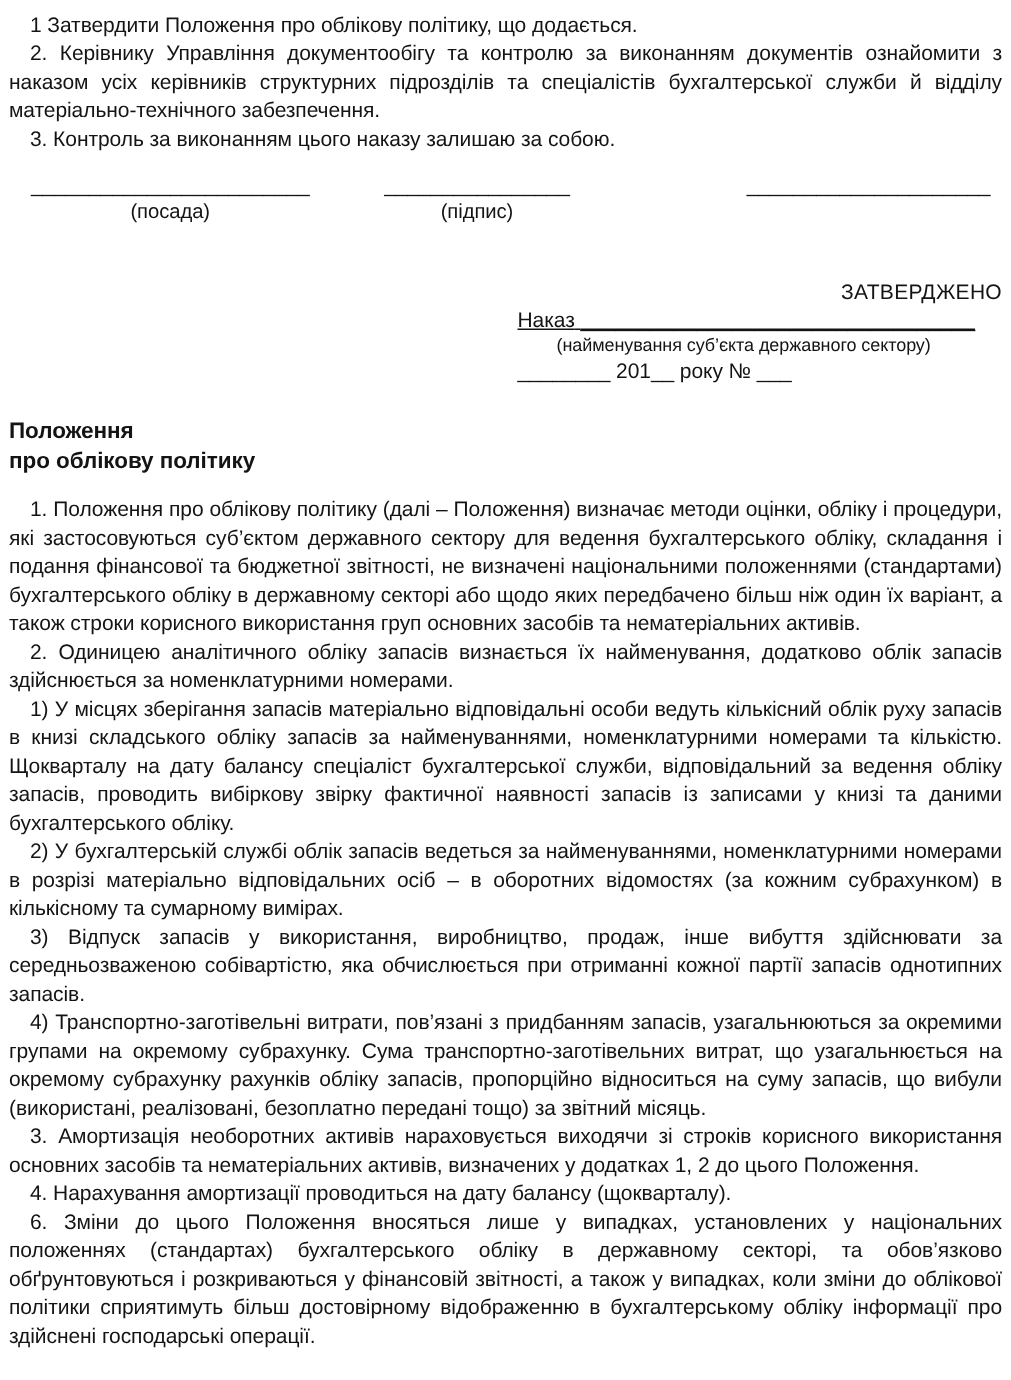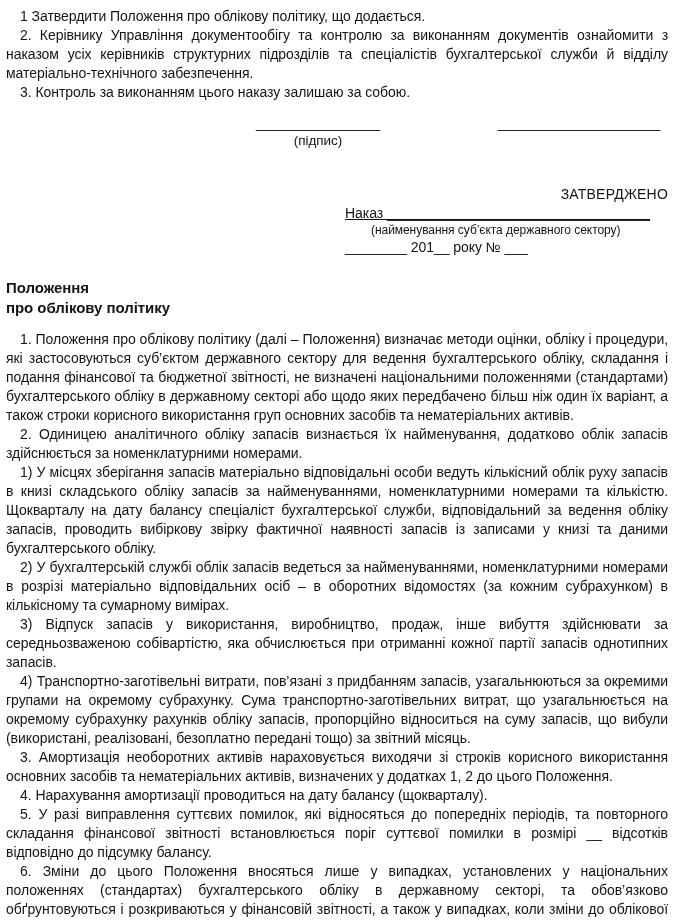--- a/index.html
+++ b/index.html
@@ -76,20 +76,24 @@
 
 <div class="page">
 
   <section class="order">
     <p class="par">1 Затвердити Положення про облікову політику, що додається.</p>
     <p class="par">2. Керівнику Управління документообігу та контролю за виконанням документів ознайомити з наказом усіх керівників структурних підрозділів та спеціалістів бухгалтерської служби й відділу матеріально-технічного забезпечення.</p>
     <p class="par">3. Контроль за виконанням цього наказу залишаю за собою.</p>
   </section>
 
   <div class="sig-row sig-top">
+    <div class="sig-col sig-c1">
+      <div class="sig-line">________________________</div>
+      <div class="sig-label">(посада)</div>
+    </div>
     <div class="sig-col sig-c2">
       <div class="sig-line">________________</div>
       <div class="sig-label">(підпис)</div>
     </div>
     <div class="sig-col sig-c3">
       <div class="sig-line">_____________________</div>
     </div>
   </div>
 
   <div class="approved">
@@ -106,17 +110,16 @@
 
   <section class="body-text">
     <p class="par">1. Положення про облікову політику (далі – Положення) визначає методи оцінки, обліку і процедури, які застосовуються суб’єктом державного сектору для ведення бухгалтерського обліку, складання і подання фінансової та бюджетної звітності, не визначені національними положеннями (стандартами) бухгалтерського обліку в державному секторі або щодо яких передбачено більш ніж один їх варіант, а також строки корисного використання груп основних засобів та нематеріальних активів.</p>
     <p class="par">2. Одиницею аналітичного обліку запасів визнається їх найменування, додатково облік запасів здійснюється за номенклатурними номерами.</p>
     <p class="par">1) У місцях зберігання запасів матеріально відповідальні особи ведуть кількісний облік руху запасів в книзі складського обліку запасів за найменуваннями, номенклатурними номерами та кількістю. Щокварталу на дату балансу спеціаліст бухгалтерської служби, відповідальний за ведення обліку запасів, проводить вибіркову звірку фактичної наявності запасів із записами у книзі та даними бухгалтерського обліку.</p>
     <p class="par">2) У бухгалтерській службі облік запасів ведеться за найменуваннями, номенклатурними номерами в розрізі матеріально відповідальних осіб – в оборотних відомостях (за кожним субрахунком) в кількісному та сумарному вимірах.</p>
     <p class="par">3) Відпуск запасів у використання, виробництво, продаж, інше вибуття здійснювати за середньозваженою собівартістю, яка обчислюється при отриманні кожної партії запасів однотипних запасів.</p>
     <p class="par">4) Транспортно-заготівельні витрати, пов’язані з придбанням запасів, узагальнюються за окремими групами на окремому субрахунку. Сума транспортно-заготівельних витрат, що узагальнюється на окремому субрахунку рахунків обліку запасів, пропорційно відноситься на суму запасів, що вибули (використані, реалізовані, безоплатно передані тощо) за звітний місяць.</p>
     <p class="par">3. Амортизація необоротних активів нараховується виходячи зі строків корисного використання основних засобів та нематеріальних активів, визначених у додатках 1, 2 до цього Положення.</p>
     <p class="par">4. Нарахування амортизації проводиться на дату балансу (щокварталу).</p>
-    <p class="par">5. У разі виправлення суттєвих помилок, які відносяться до попередніх періодів, та повторного складання фінансової звітності встановлюється поріг суттєвої помилки в розмірі __ відсотків відповідно до підсумку балансу.</p>
     <p class="par">6. Зміни до цього Положення вносяться лише у випадках, установлених у національних положеннях (стандартах) бухгалтерського обліку в державному секторі, та обов’язково обґрунтовуються і розкриваються у фінансовій звітності, а також у випадках, коли зміни до облікової політики сприятимуть більш достовірному відображенню в бухгалтерському обліку інформації про здійснені господарські операції.</p>
   </section>
 
 </div>
 
 </body></html>

